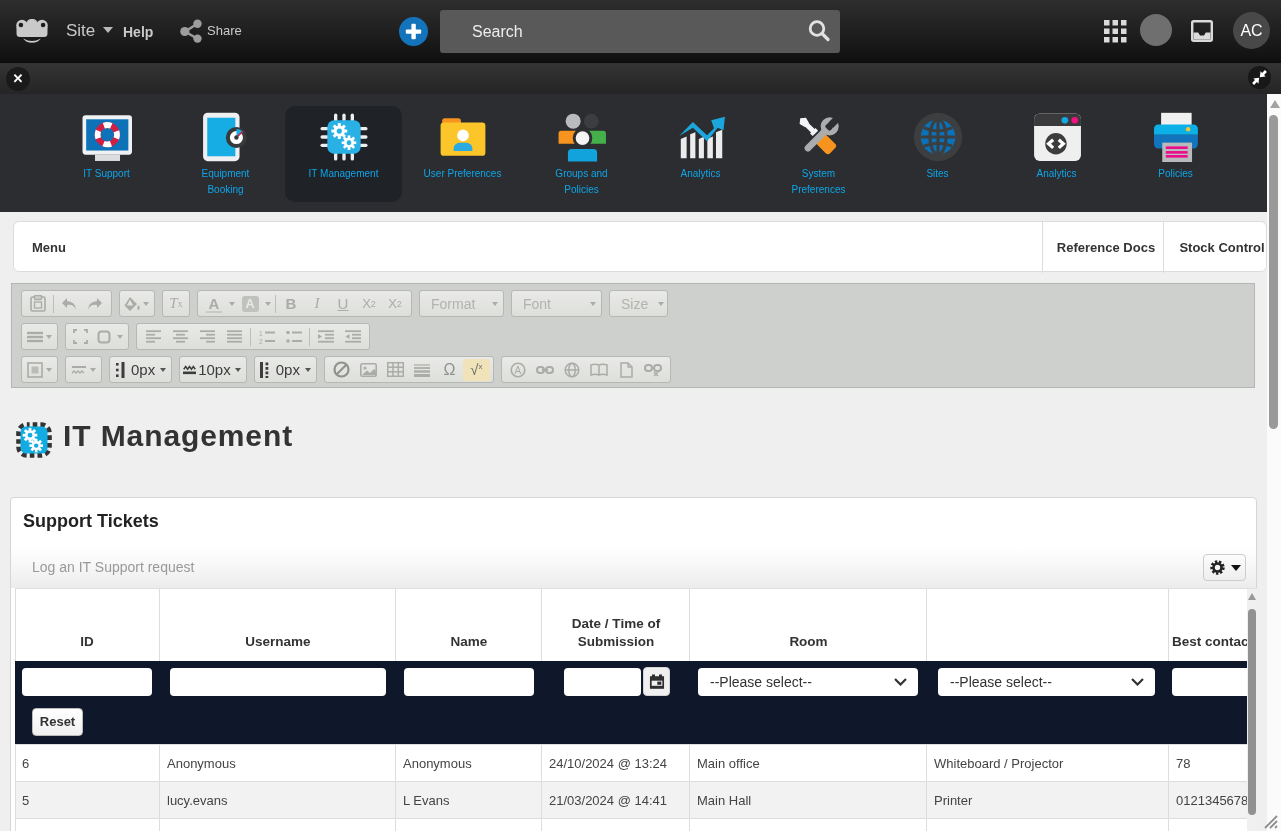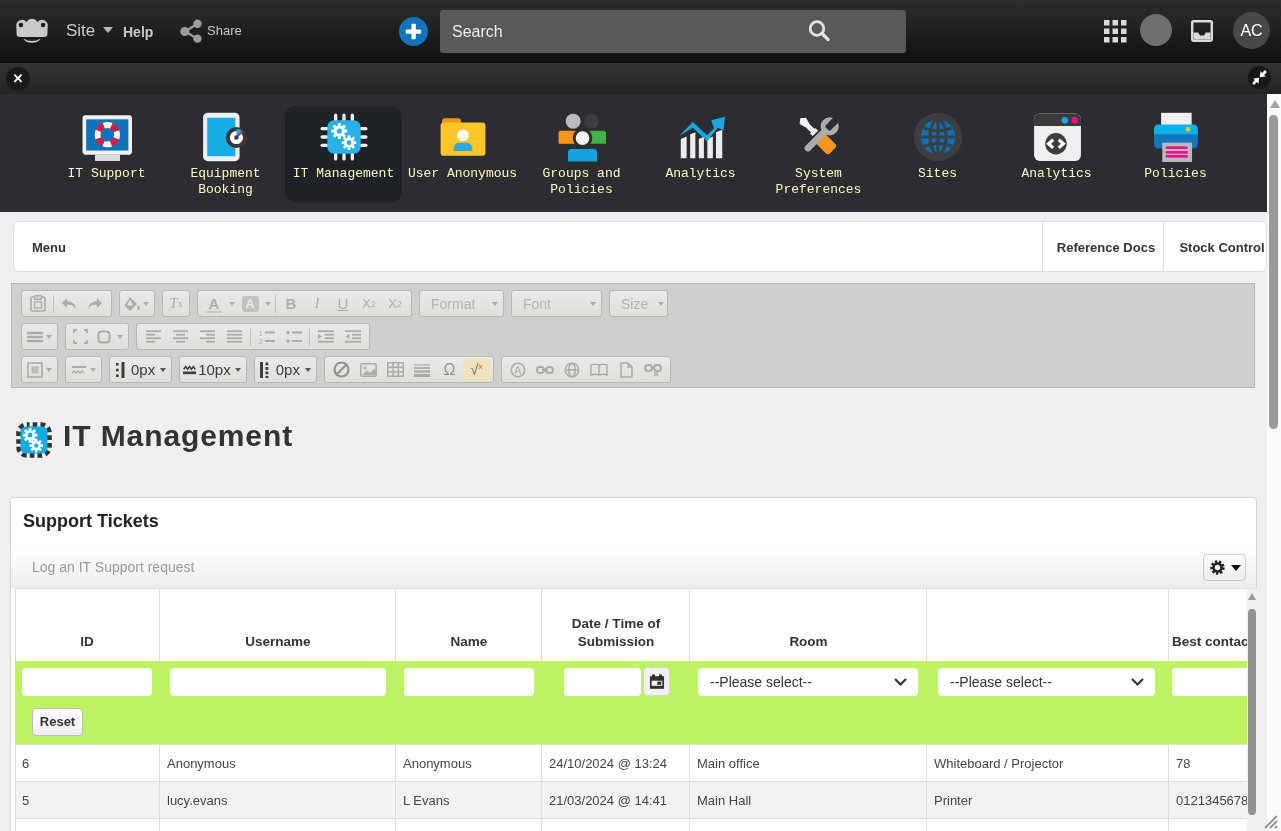--- a/index.html
+++ b/index.html
@@ -13,42 +13,42 @@
 #topbar .item { color:#c9c9c9; position:absolute; }
 #sitetxt { left:66px; top:21px; font-size:17px; }
 #sitecaret { left:103px; top:27px; width:0; height:0;
   border-left:5px solid transparent; border-right:5px solid transparent;
   border-top:6px solid #b9b9b9; }
 #helptxt { left:123px; top:24px; font-size:14px; font-weight:bold; }
 #sharetxt { left:207px; top:23px; font-size:13px; }
 #plusbtn { left:399px; top:17px; width:29px; height:29px; border-radius:50%;
   background:#1374bc; color:#fff; text-align:center; font-size:22px;
   line-height:27px; font-weight:bold; }
-#searchbox { left:440px; top:10px; width:466px; height:43px; background:#595959;
+#searchbox { left:440px; top:10px; width:400px; height:43px; background:#595959;
   border-radius:3px; color:#ededed; font-size:16px; line-height:43px;
-  padding-left:12px; }
+  padding-left:32px; }
 #avatarcirc { left:1140px; top:14px; width:32px; height:32px; border-radius:50%;
   background:#6f6f6f; }
 #acbtn { left:1233px; top:12px; width:37px; height:37px; border-radius:50%;
   background:#484848; color:#fff; font-size:16px; text-align:center;
   line-height:37px; }
 
 
 #bar2 { left:0; top:62px; width:1281px; height:32px;
   background:linear-gradient(#343434, #252525); border-top:1px solid #0a0a0a; }
 #closebtn { left:6px; top:66px; width:24px; height:24px; border-radius:50%;
   background:#1a1a1a; color:#fff; text-align:center; font-weight:bold;
   font-size:13px; line-height:24px; }
 
 
 #approw { left:0; top:94px; width:1267px; height:118px; background:#2b2d30; }
 .apptile { position:absolute; top:12px; width:117px; height:96px; text-align:center; }
 .apptile.sel { background:#1f2227; border-radius:10px; }
 .appicon { display:block; margin:6px auto 0; width:50px; height:50px; }
-.applabel { margin-top:4px; color:#fef9c3; font-size:13px; line-height:16px;font-family:Liberation Mono, monospace; }
+.applabel { margin-top:4px; color:#0ea5e9; font-size:10px; line-height:16px; }
 
 
 #mainsb { left:1267px; top:94px; width:14px; height:737px; background:#fbfbfb; }
 #mainsb .arrow { position:absolute; left:3px; top:6px; width:0; height:0;
   border-left:5px solid transparent; border-right:5px solid transparent;
   border-bottom:8px solid #a3a3a3; }
 #mainsb .thumb { position:absolute; left:2px; top:21px; width:9px; height:314px;
   background:#9a9a9a; border-radius:5px; }
 
 
@@ -95,21 +95,21 @@
   border-radius:4px; display:flex; align-items:center; justify-content:center; }
 
 
 #ticktable { position:absolute; left:4px; top:90px; width:1242px; height:309px;
   overflow:hidden; border-top:1px solid #e0e0e0; }
 .col-border { position:absolute; top:0; width:1px; background:#ddd; }
 .hcell { position:absolute; top:0; height:72px; display:flex; align-items:flex-end;
   justify-content:center; text-align:center; font-size:13.5px; font-weight:bold;
   color:#333; line-height:18px; padding-bottom:10px; }
 #filterrow { position:absolute; left:0; top:72px; width:1242px; height:84px;
-  background:#bef264; }
+  background:#0f172a; }
 .finput { position:absolute; top:7px; height:28px; background:#fff;
   border:none; border-radius:4px; }
 .fselect { position:absolute; top:7px; height:28px; background:#fff;
   border:none; border-radius:4px; font-size:14px; color:#333;
   line-height:28px; padding-left:12px; }
 #resetbtn { position:absolute; left:17px; top:47px; width:51px; height:28px;
   background:linear-gradient(#fff,#f0f0f0); border:1px solid #bbb;
   border-radius:4px; font-size:13px; font-weight:bold; color:#333;
   text-align:center; line-height:26px; }
 .drow { position:absolute; left:0; width:1242px; height:37px;
@@ -264,21 +264,21 @@
     </svg>
     <div class="applabel">IT Management</div>
   </div>
   <div class="apptile" style="left:404px">
     <svg class="appicon" viewBox="0 0 48 48">
       <rect x="4" y="6" width="18" height="12" rx="2.5" fill="#f7941e"></rect>
       <rect x="2.5" y="10" width="43" height="32" rx="3" fill="#fcc52a"></rect>
       <circle cx="24" cy="22.5" r="5.6" fill="#fff"></circle>
       <path d="M15 37.5 v-2.5 a5.5 5.5 0 0 1 5.5-5.5 h7 a5.5 5.5 0 0 1 5.5 5.5 v2.5 z" fill="#29abe2"></path>
     </svg>
-    <div class="applabel">User Anonymous</div>
+    <div class="applabel">User Preferences</div>
   </div>
   <div class="apptile" style="left:523px">
     <svg class="appicon" viewBox="0 0 48 48">
       <circle cx="15.5" cy="8.8" r="7.2" fill="#b9bbbd"></circle>
       <circle cx="33" cy="8.8" r="7.1" fill="#3b3d3f"></circle>
       <path d="M1.5 20.5 a2.5 2.5 0 0 1 2.5-2.5 h16.5 a2.5 2.5 0 0 1 2.5 2.5 v10 H1.5 z" fill="#f7941e"></path>
       <path d="M26 20.5 a2.5 2.5 0 0 1 2.5-2.5 h16 a2.5 2.5 0 0 1 2.5 2.5 v10 H26 z" fill="#45b04a"></path>
       <circle cx="24.5" cy="25" r="8" fill="#f4f4f4" stroke="#2b2d30" stroke-width="2.8"></circle>
       <path d="M10.5 47.5 v-8.5 a3.5 3.5 0 0 1 3.5-3.5 h21 a3.5 3.5 0 0 1 3.5 3.5 v8.5 z" fill="#12a3dc"></path>
     </svg>

